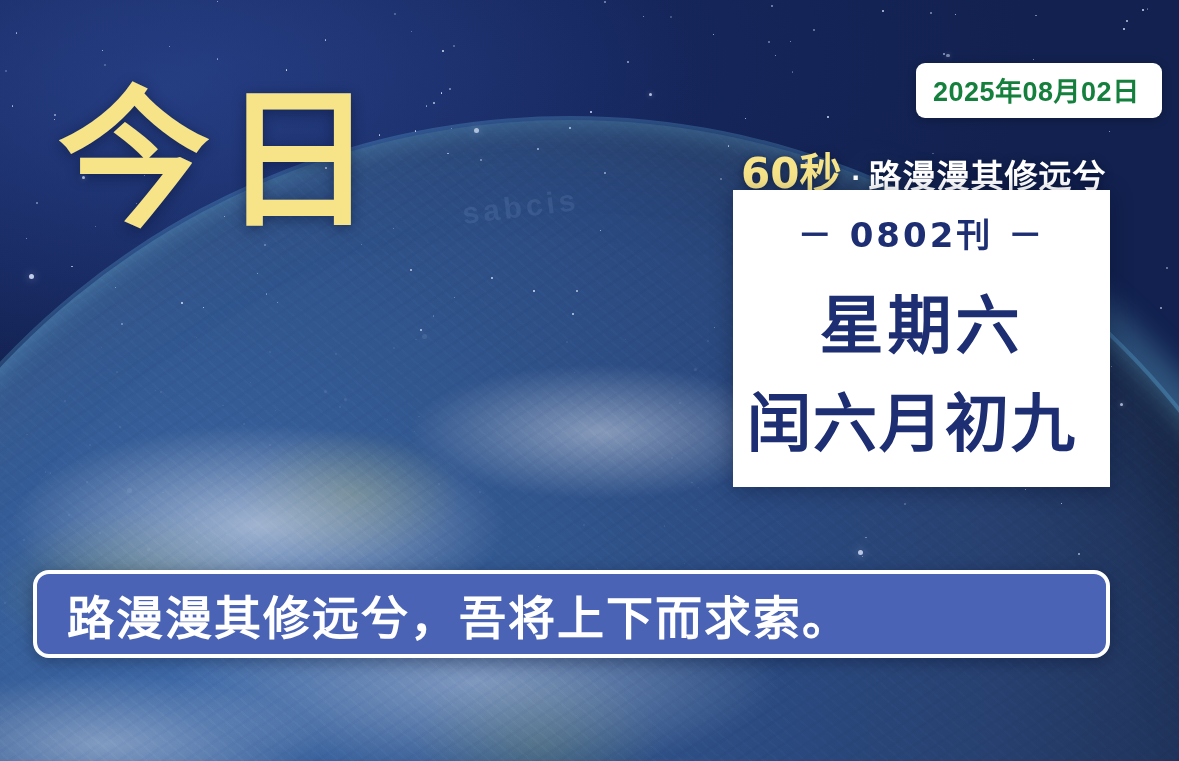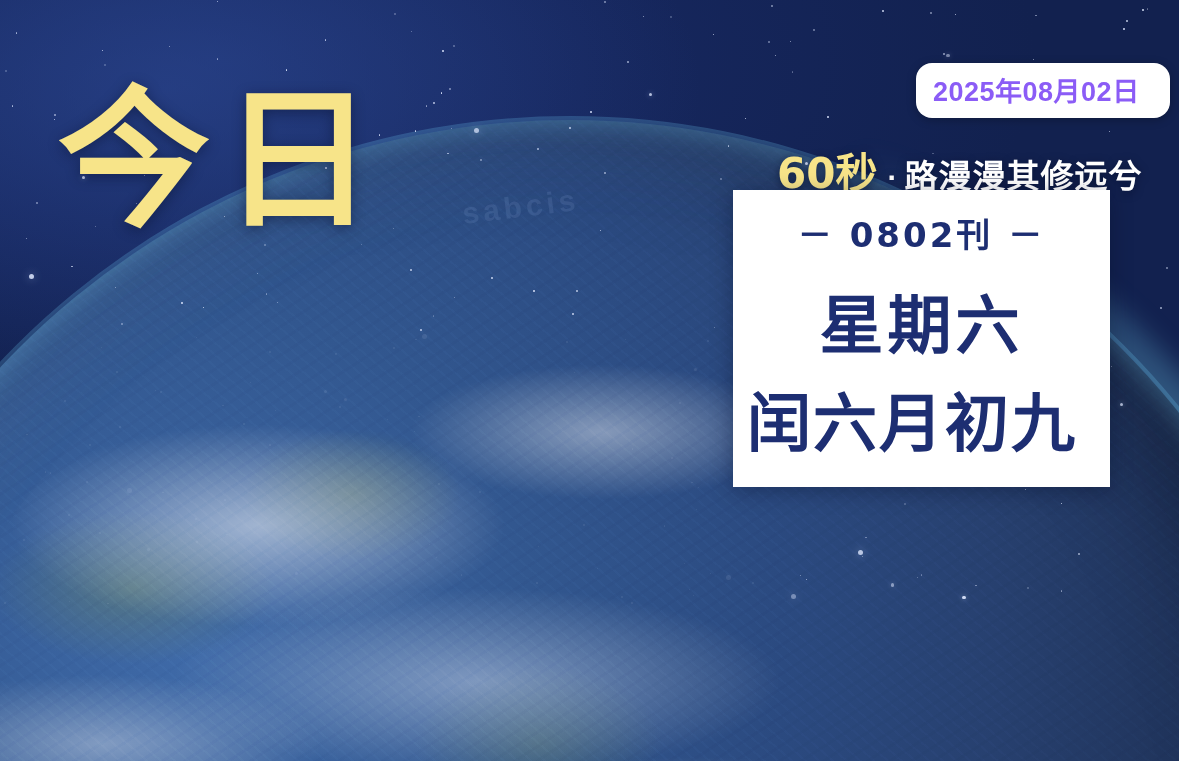--- a/index.html
+++ b/index.html
@@ -106,37 +106,36 @@
     margin-top:8px;margin-left:-26px;
     font-size:168px;line-height:.96;font-weight:700;
     color:#FFFFFF;letter-spacing:6px;
     font-family:"DejaVu Sans","Liberation Sans",sans-serif;
     text-shadow:0 3px 16px rgba(6,14,40,.45);
   }
 
   
   .date-badge{
     position:absolute;left:916px;top:63px;
-    background:#FFFFFF;color:#8b5cf6;
+    background:#FFFFFF;color:#15803d;
     font-size:27px;font-weight:700;letter-spacing:.5px;
-    padding:7px 30px 9px 17px;border-radius:16px;
+    padding:7px 22px 9px 17px;border-radius:9px;
     white-space:nowrap;
     box-shadow:0 2px 10px rgba(0,0,0,.25);
   }
 
   
   .tagline{
     position:absolute;left:741px;top:139px;
     display:flex;align-items:baseline;white-space:nowrap;
     text-shadow:0 2px 9px rgba(4,10,34,.55);
   }
   .tag-60{
     font-size:42px;font-weight:700;color:#F7E489;letter-spacing:0px;
     font-family:"DejaVu Sans","Liberation Sans",sans-serif;
-    margin-left:36px;
   }
   .tag-dot{font-size:30px;color:#ffffff;margin:0 7px 0 10px;font-weight:700;}
   .tag-rest{
     font-size:33px;font-weight:700;color:#ffffff;letter-spacing:1px;
     font-family:"DejaVu Sans","Liberation Sans",sans-serif;
   }
 
   
   .card{
     position:absolute;left:733px;top:190px;width:377px;height:297px;
@@ -450,14 +449,17 @@
   <div class="lunar-overflow">闰六月初九</div>
 
   <div class="card">
     <div class="card-inner">
       <div class="issue">－ 0802刊 －</div>
       <div class="weekday">星期六</div>
       <div class="lunar">闰六月初九</div>
     </div>
   </div>
 
+  <div class="quote">
+    <span class="quote-text">路漫漫其修远兮，吾将上下而求索。</span>
+  </div>
 
 </div>
 
 </body></html>

